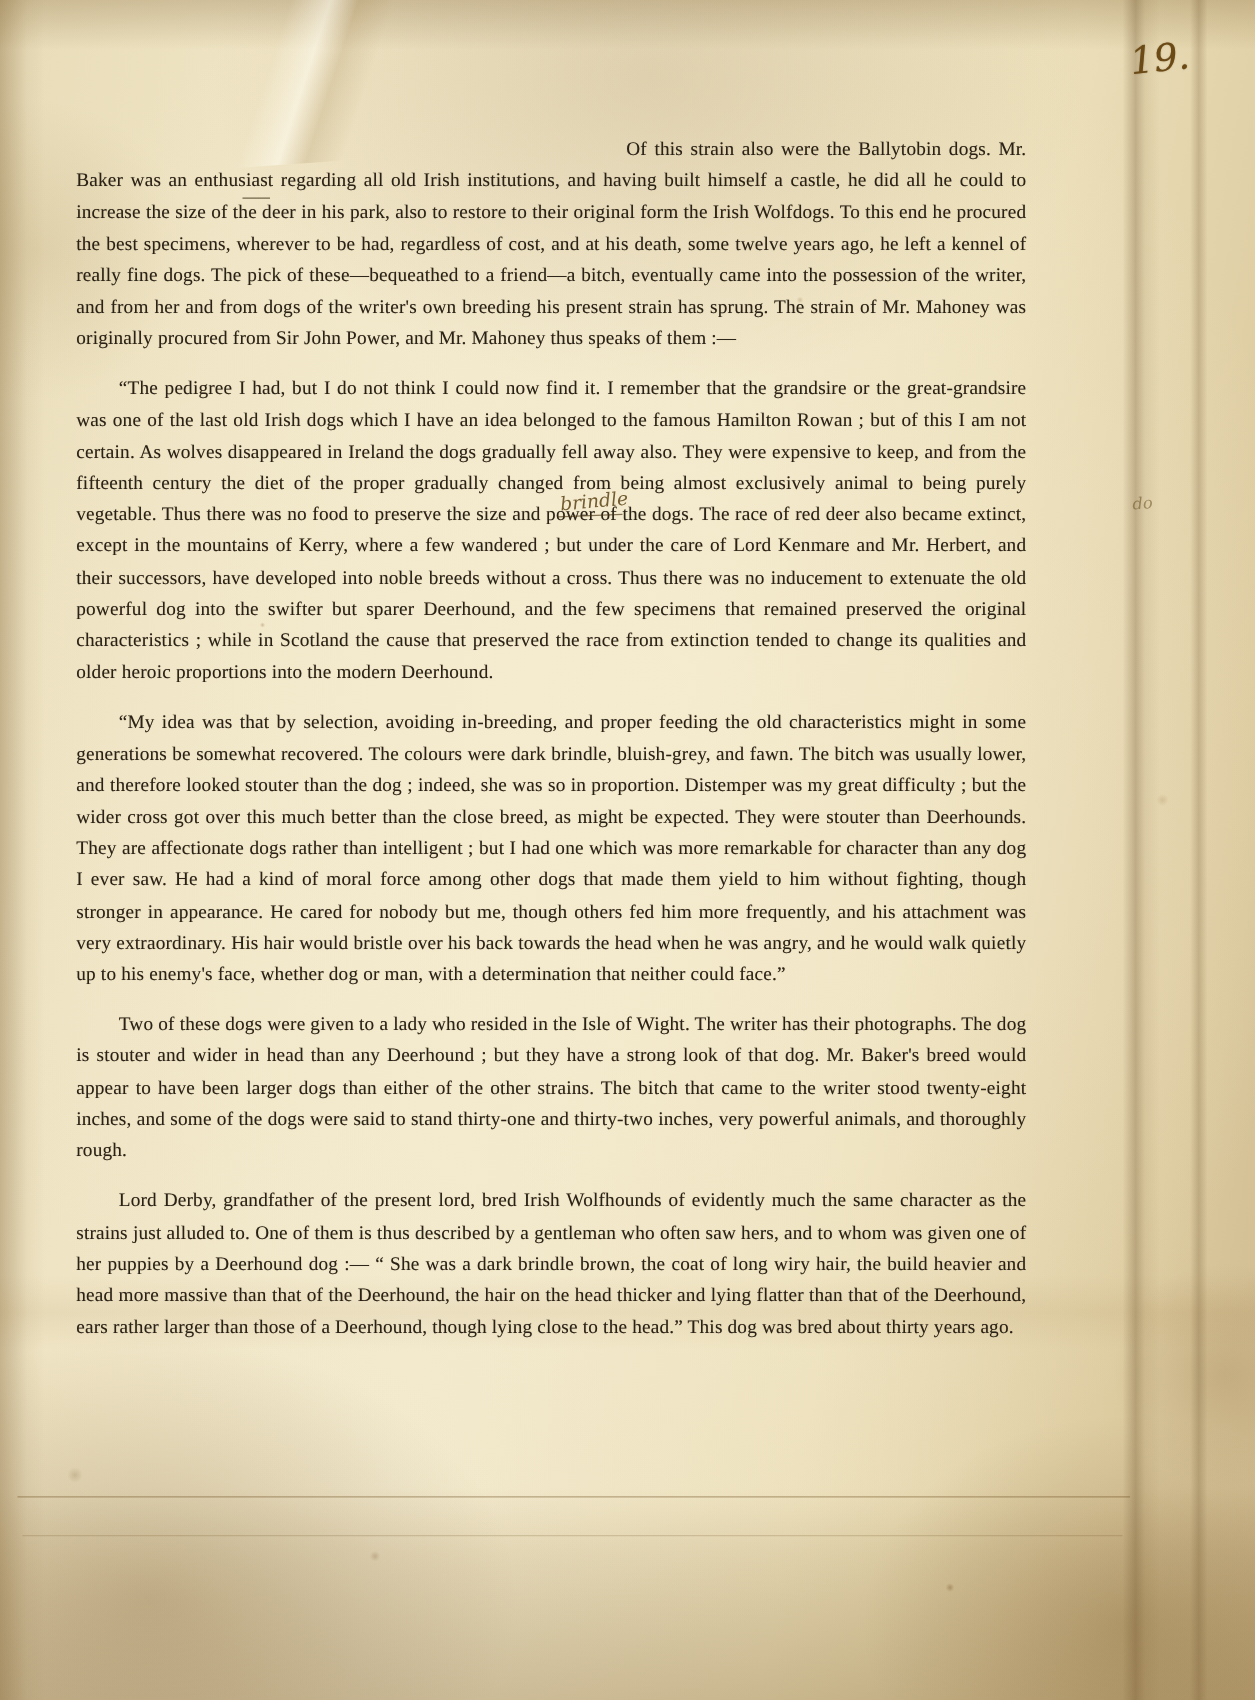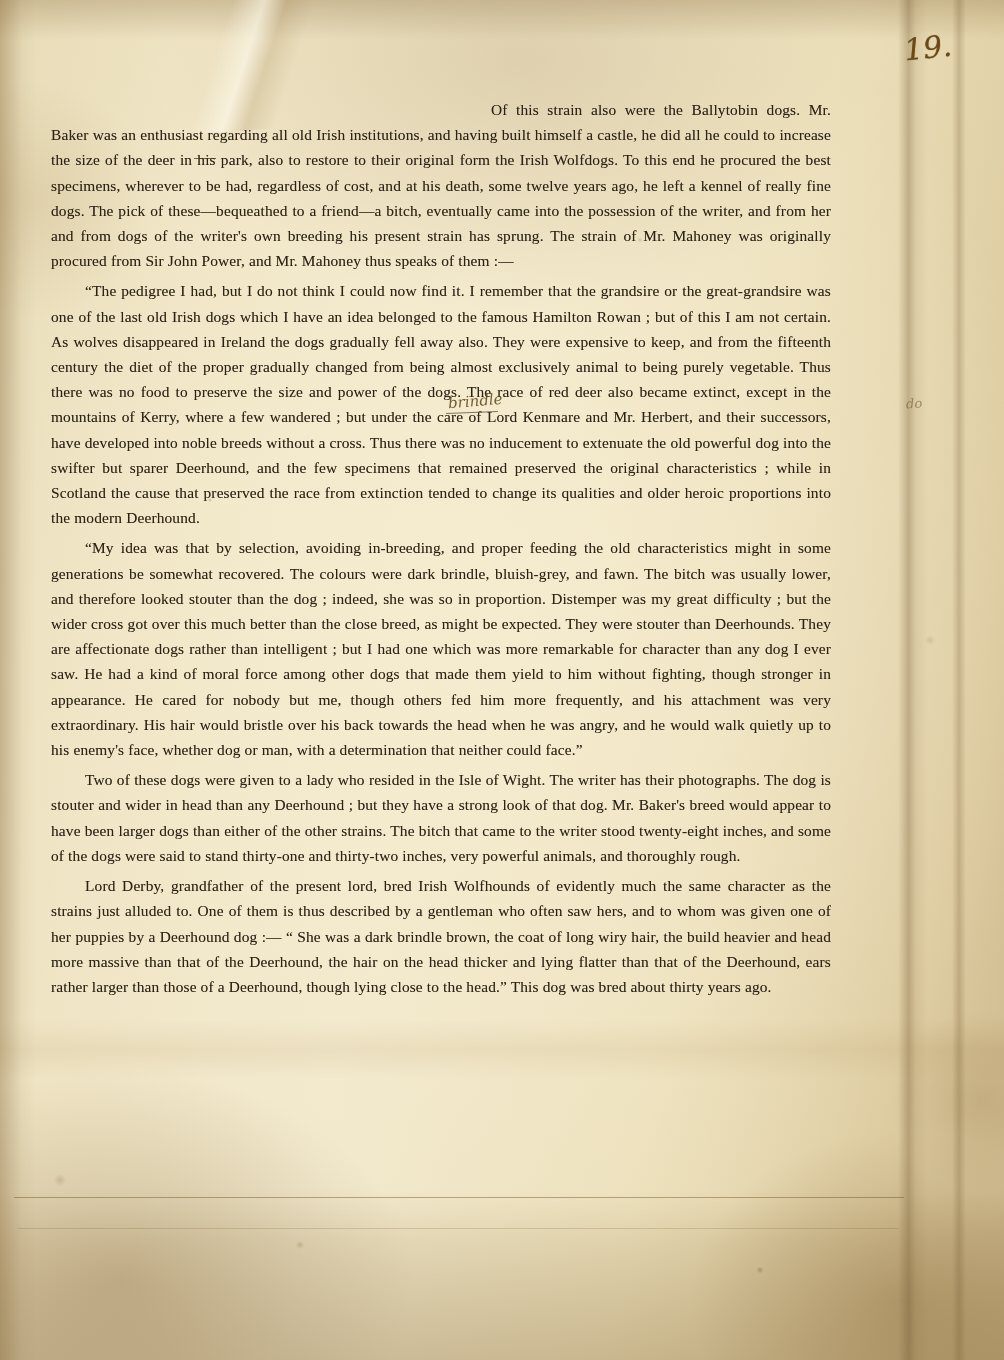--- a/index.html
+++ b/index.html
@@ -103,21 +103,21 @@
     position: absolute;
     left: 46px;
     top: 92px;
     width: 790px;
     color: #2a2216;
     font-size: 15.4px;
     line-height: 25.2px;
     text-align: justify;
   }
   .text-body p {
-    margin: 5px;
+    margin: 15px;
     text-indent: 0;
     text-align: justify;
     text-justify: inter-word;
     letter-spacing: 0.15px;
   }
   p.indent { text-indent: 34px; }
   p.first-indent { text-indent: 440px; }
 
   
   .text-body p {

